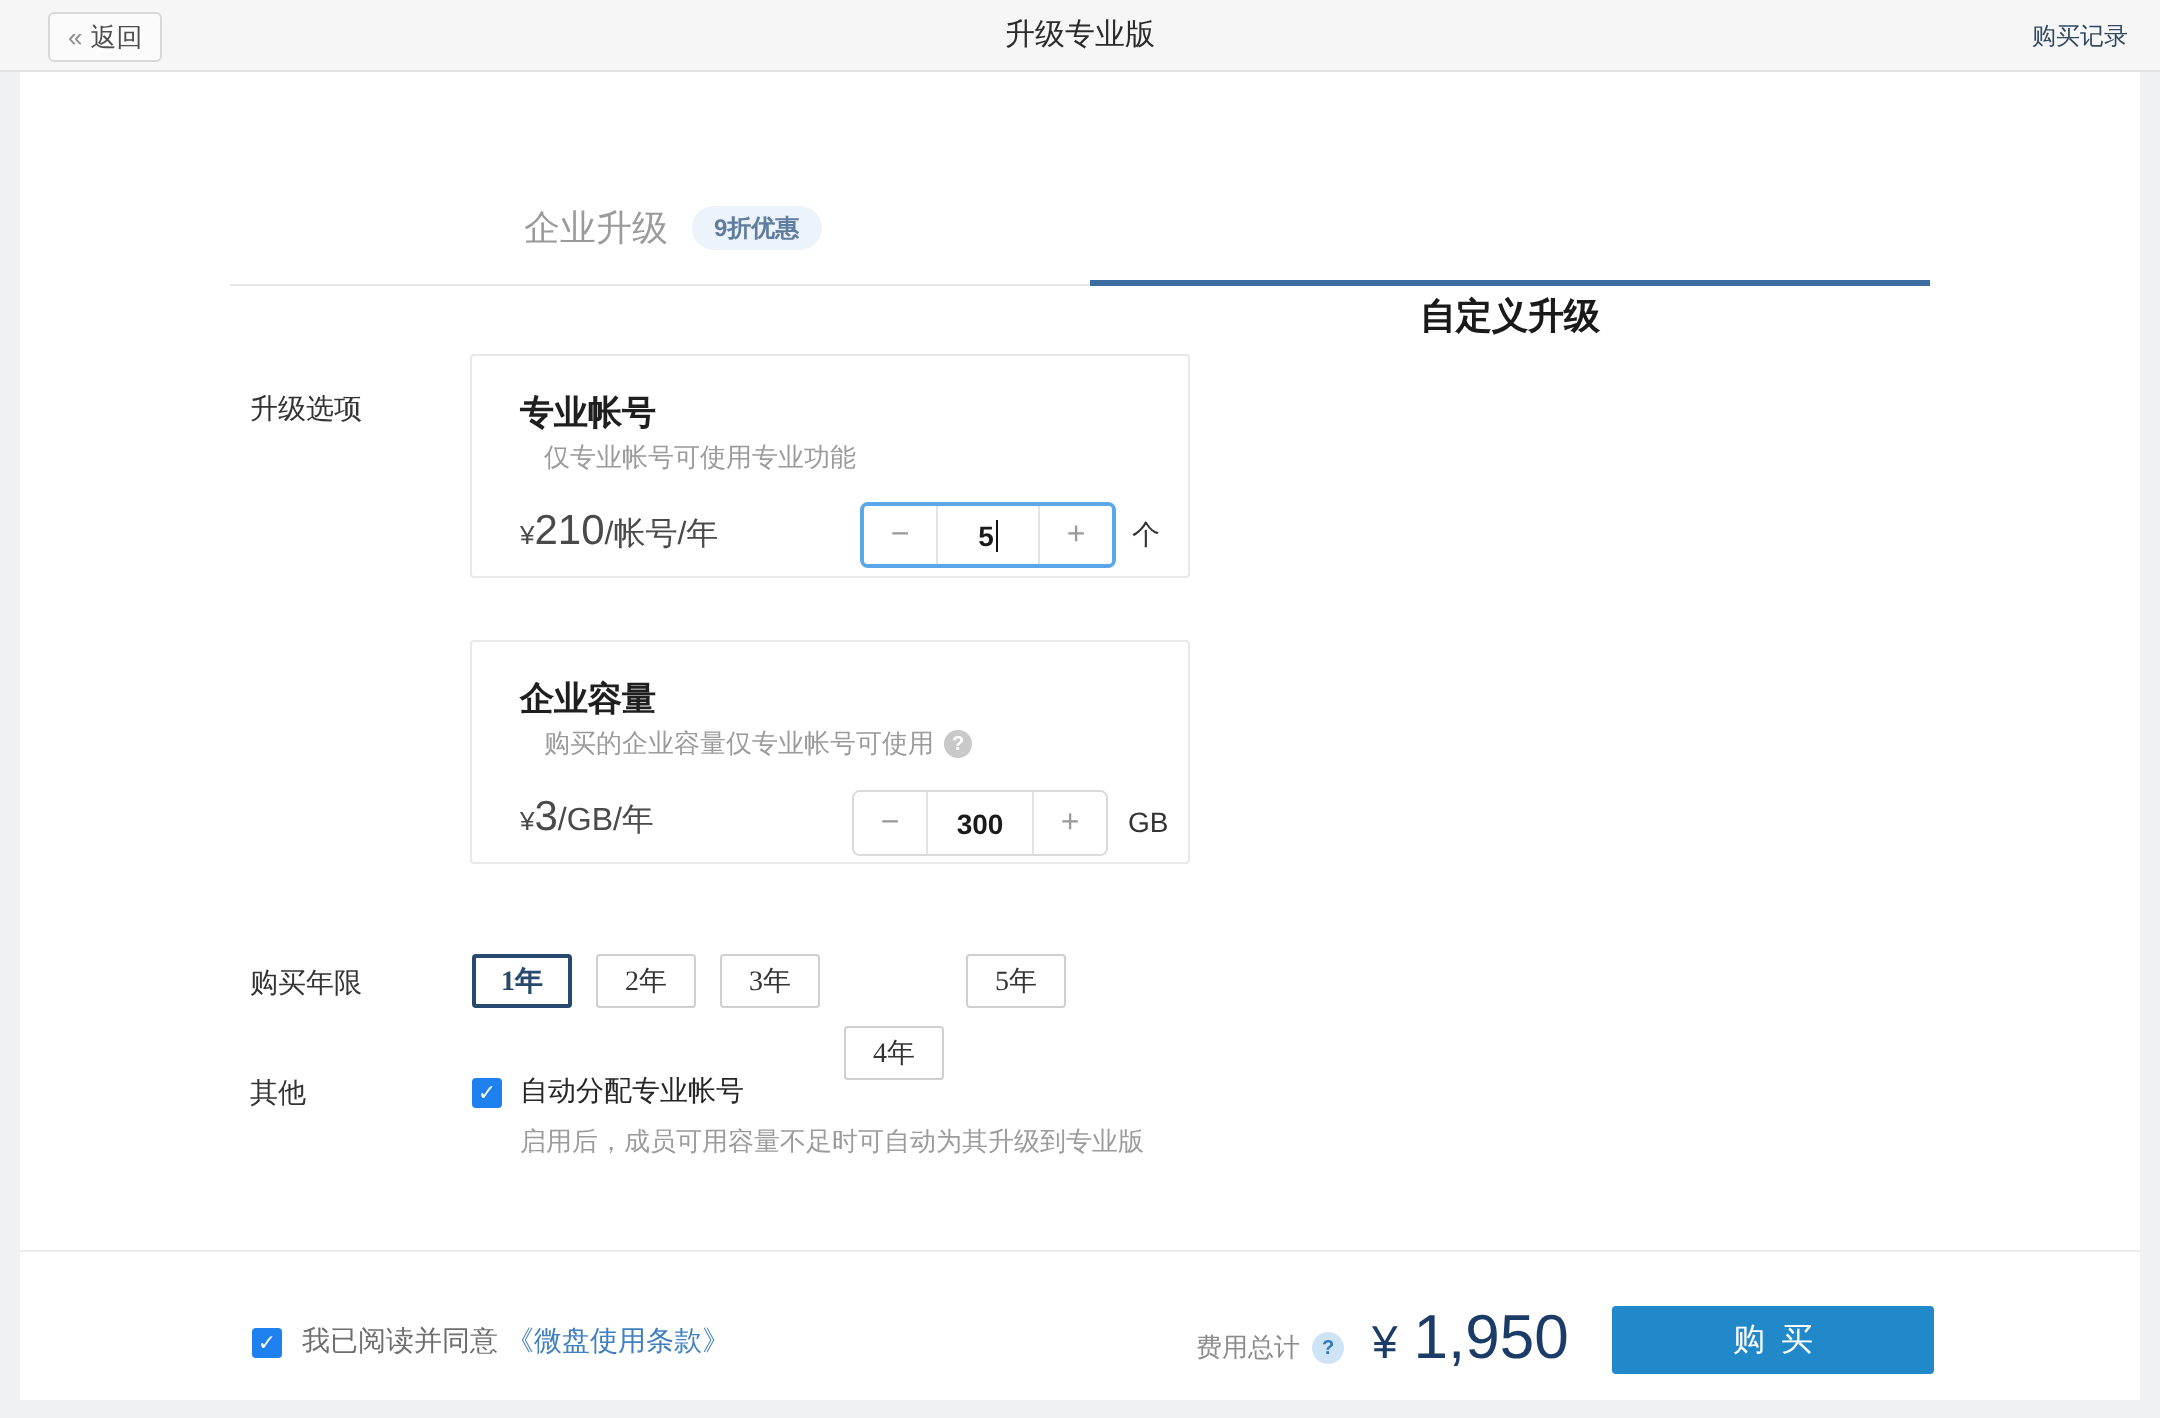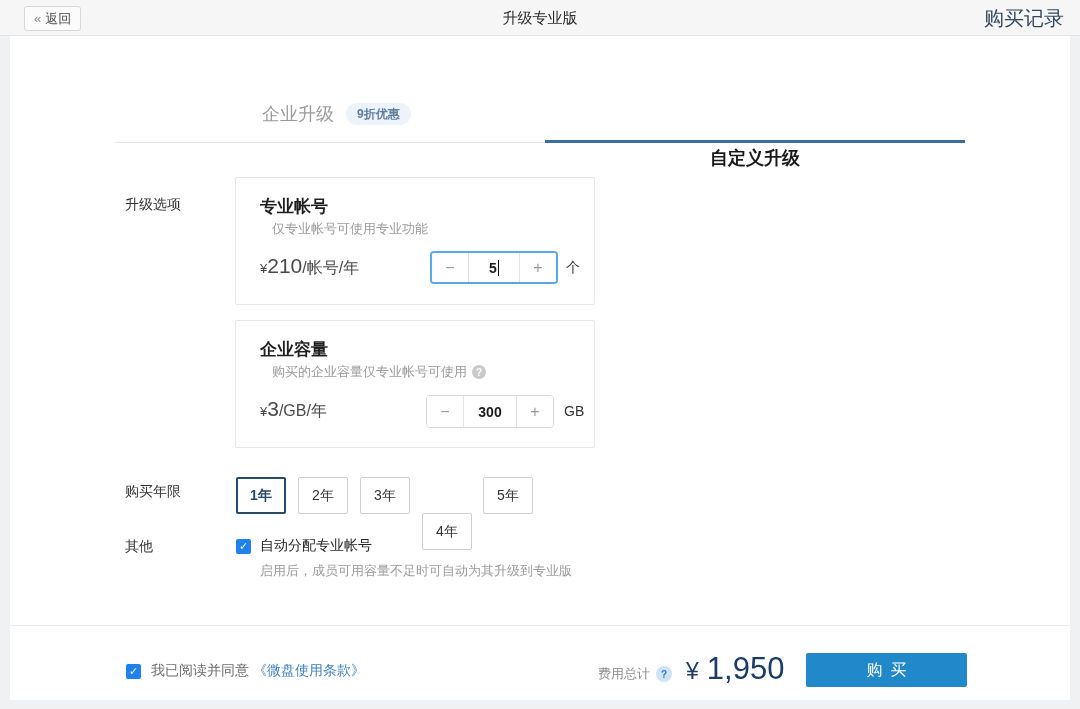--- a/index.html
+++ b/index.html
@@ -23,21 +23,21 @@
     font-size:13px; color:#4d4d4d; cursor:pointer;
     font-family:inherit;
   }
   .back-chevrons { color:#8f8f8f; font-size:13px; }
   .topbar-title {
     position:absolute; left:50%; top:0; transform:translateX(-50%);
     line-height:36px; font-size:15px; color:#2b2b2b;
   }
   .history-link {
     position:absolute; right:16px; top:0; line-height:36px;
-    font-size:20px; color:#33495f; text-decoration:none; cursor:pointer;
+    font-size:12px; color:#33495f; text-decoration:none; cursor:pointer;
   }
 
   
   .panel {
     position:absolute; left:10px; right:10px; top:36px; height:664px;
     background:#ffffff;
   }
 
   
   .tab1 {
@@ -60,21 +60,21 @@
   .tabline-blue {
     position:absolute; left:535px; top:104px; width:420px; height:3px;
     background:#3c6da0;
   }
 
   
   .side-label { position:absolute; font-size:14px; color:#333; }
 
   
   .card {
-    position:absolute; left:225px; width:360px; height:128px;
+    position:absolute; left:225px; width:360px; height:112px;
     border:1px solid #e8e8e8; border-radius:2px; background:#fff;
   }
   .card-title {
     position:absolute; left:24px; top:17px;
     font-size:17px; font-weight:bold; color:#1f1f1f;
   }
   .card-sub {
     position:absolute; left:36px; top:42px;
     font-size:13px; color:#9b9b9b; display:flex; align-items:center; gap:5px;
   }
@@ -104,23 +104,23 @@
     flex:1; display:flex; align-items:center; justify-content:center;
     font-size:14px; font-weight:bold; color:#1a1a1a;
     border-left:1px solid #e3e3e3; border-right:1px solid #e3e3e3;
     cursor:text;
   }
   .caret { width:1px; height:16px; background:#111; margin-left:1px; }
   .st-unit { position:absolute; font-size:14px; color:#333; }
 
   
   .year-btn {
-    position:absolute; top:441px; width:50px; height:37px;
+    position:absolute; top:441px; width:50px; height:27px;
     background:#fff; border:1px solid #cfcfcf; border-radius:2px;
-    font-size:14px; color:#333; cursor:pointer; font-family:Liberation Sans, sans-serif;
+    font-size:14px; color:#333; cursor:pointer; font-family:Liberation Serif, serif;
     display:flex; align-items:center; justify-content:center;
   }
   .year-btn.selected {
     border:2px solid #27496d; color:#27496d; font-weight:bold;
   }
 
   
   .checkbox {
     width:15px; height:15px; border-radius:2px; background:#1f80ef;
     color:#fff; font-size:11px; font-weight:bold;

